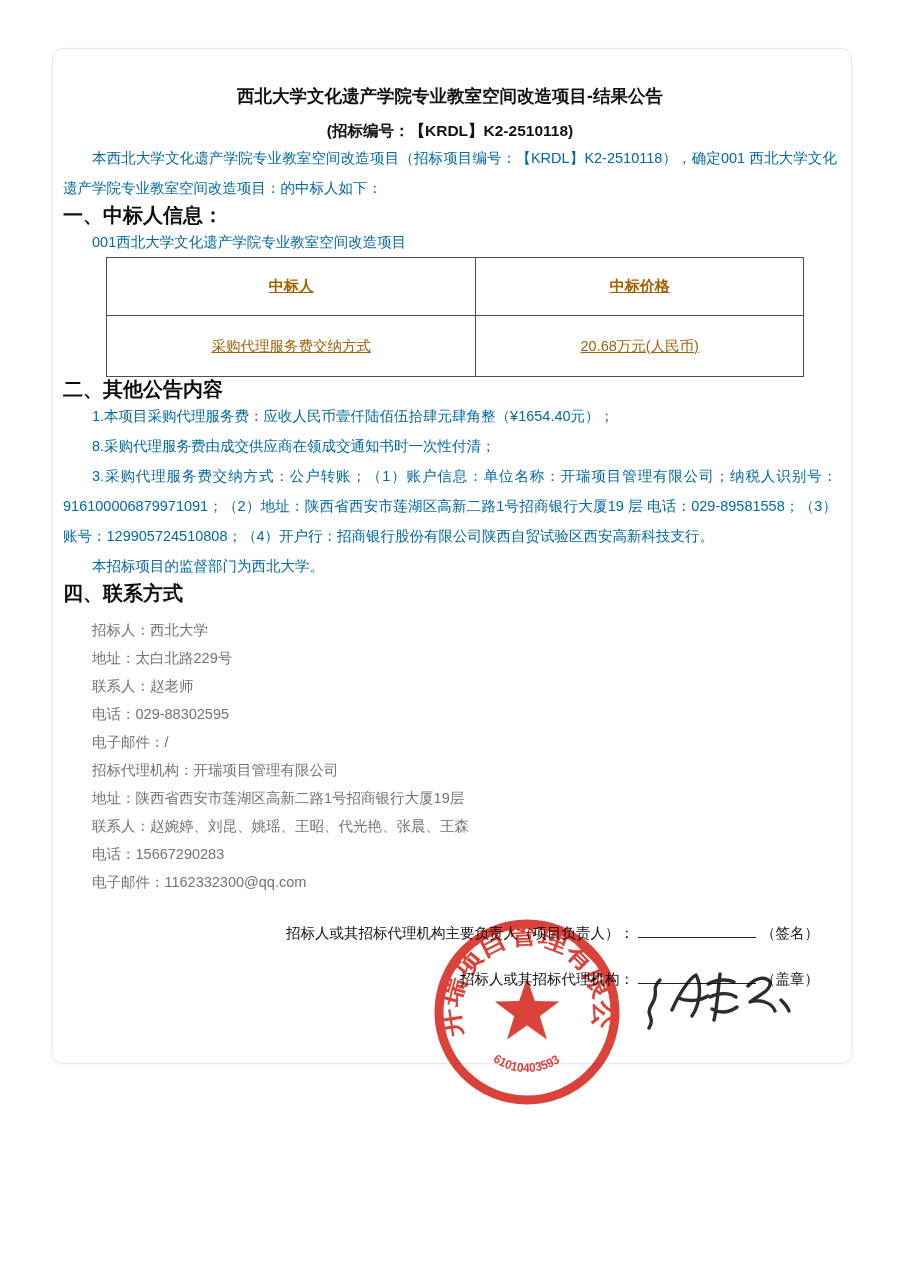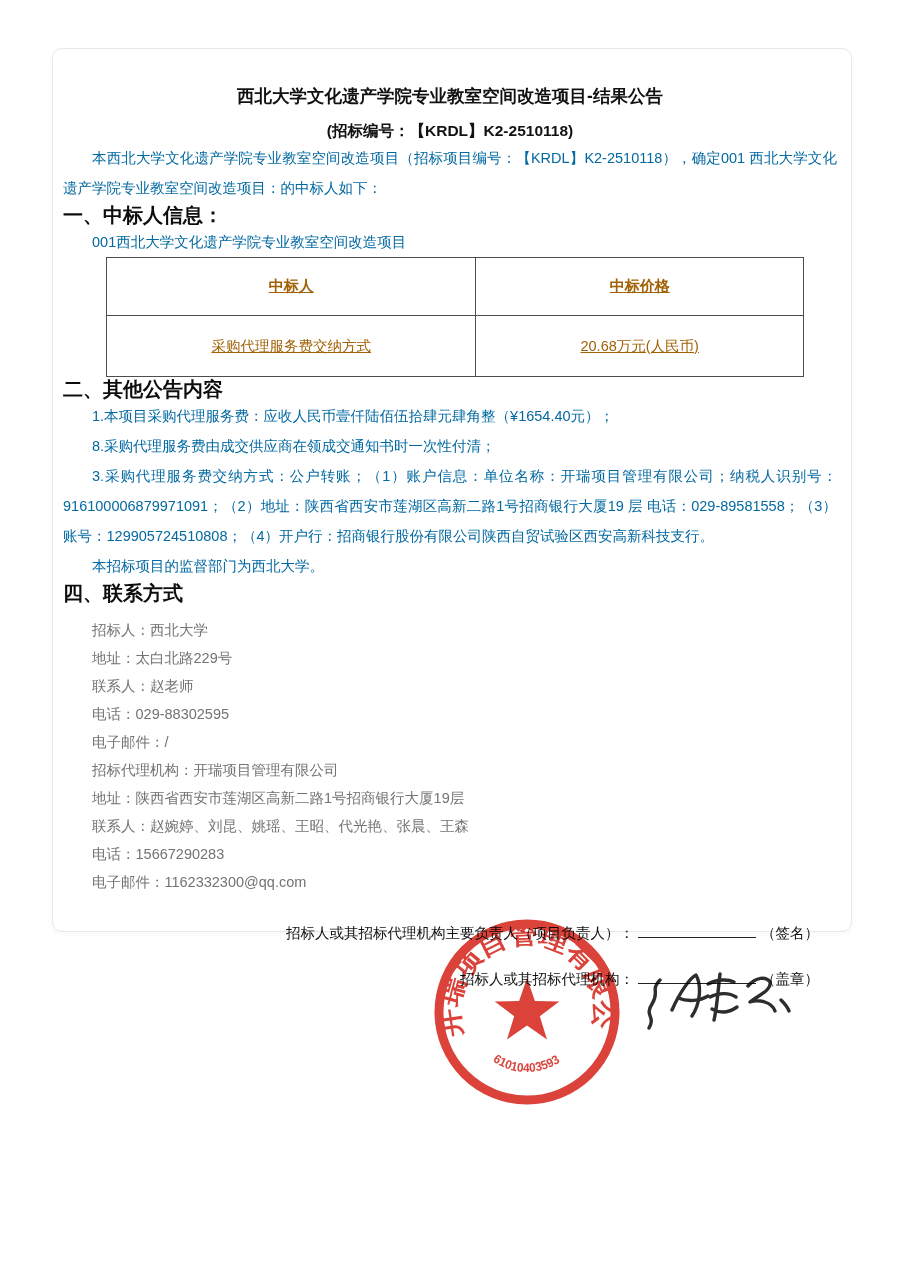--- a/index.html
+++ b/index.html
@@ -1,18 +1,18 @@
 <!DOCTYPE html>
 <html><head>
 <meta charset="utf-8">
 <style>
   html,body{margin:0;padding:0;background:#ffffff;}
   .page{position:relative;width:907px;height:1277px;background:#fff;overflow:hidden;
         color:#111;font-family:"Liberation Sans",sans-serif;}
-  .card{position:absolute;left:52px;top:48px;width:800px;height:884px;box-sizing:border-box;
+  .card{position:absolute;left:52px;top:48px;width:800px;height:1016px;box-sizing:border-box;
         border:1px solid #e8e8e8;border-radius:10px;background:#fff;
         box-shadow:0 2px 6px rgba(0,0,0,0.03);padding:24px 14px 0 10px;}
   .doc-title{font-size:17.5px;line-height:26px;text-align:center;font-weight:bold;margin:10px 0 0;}
   .doc-subtitle{font-size:15.5px;line-height:24px;text-align:center;font-weight:bold;margin:10px 0 0;}
   p.body{font-size:14.5px;line-height:30px;margin:0;text-align:justify;text-indent:2em;color:#0369a1;}
   .intro{margin-top:4px;}
   h3.sec{font-size:20px;line-height:24px;font-weight:bold;margin:0;color:#0d0d0d;}
   .sec1{margin-top:7px;}
   .proj-line{margin-top:3px;}
   table.winner{border-collapse:collapse;margin:0 0 0 43px;width:698px;table-layout:fixed;}

